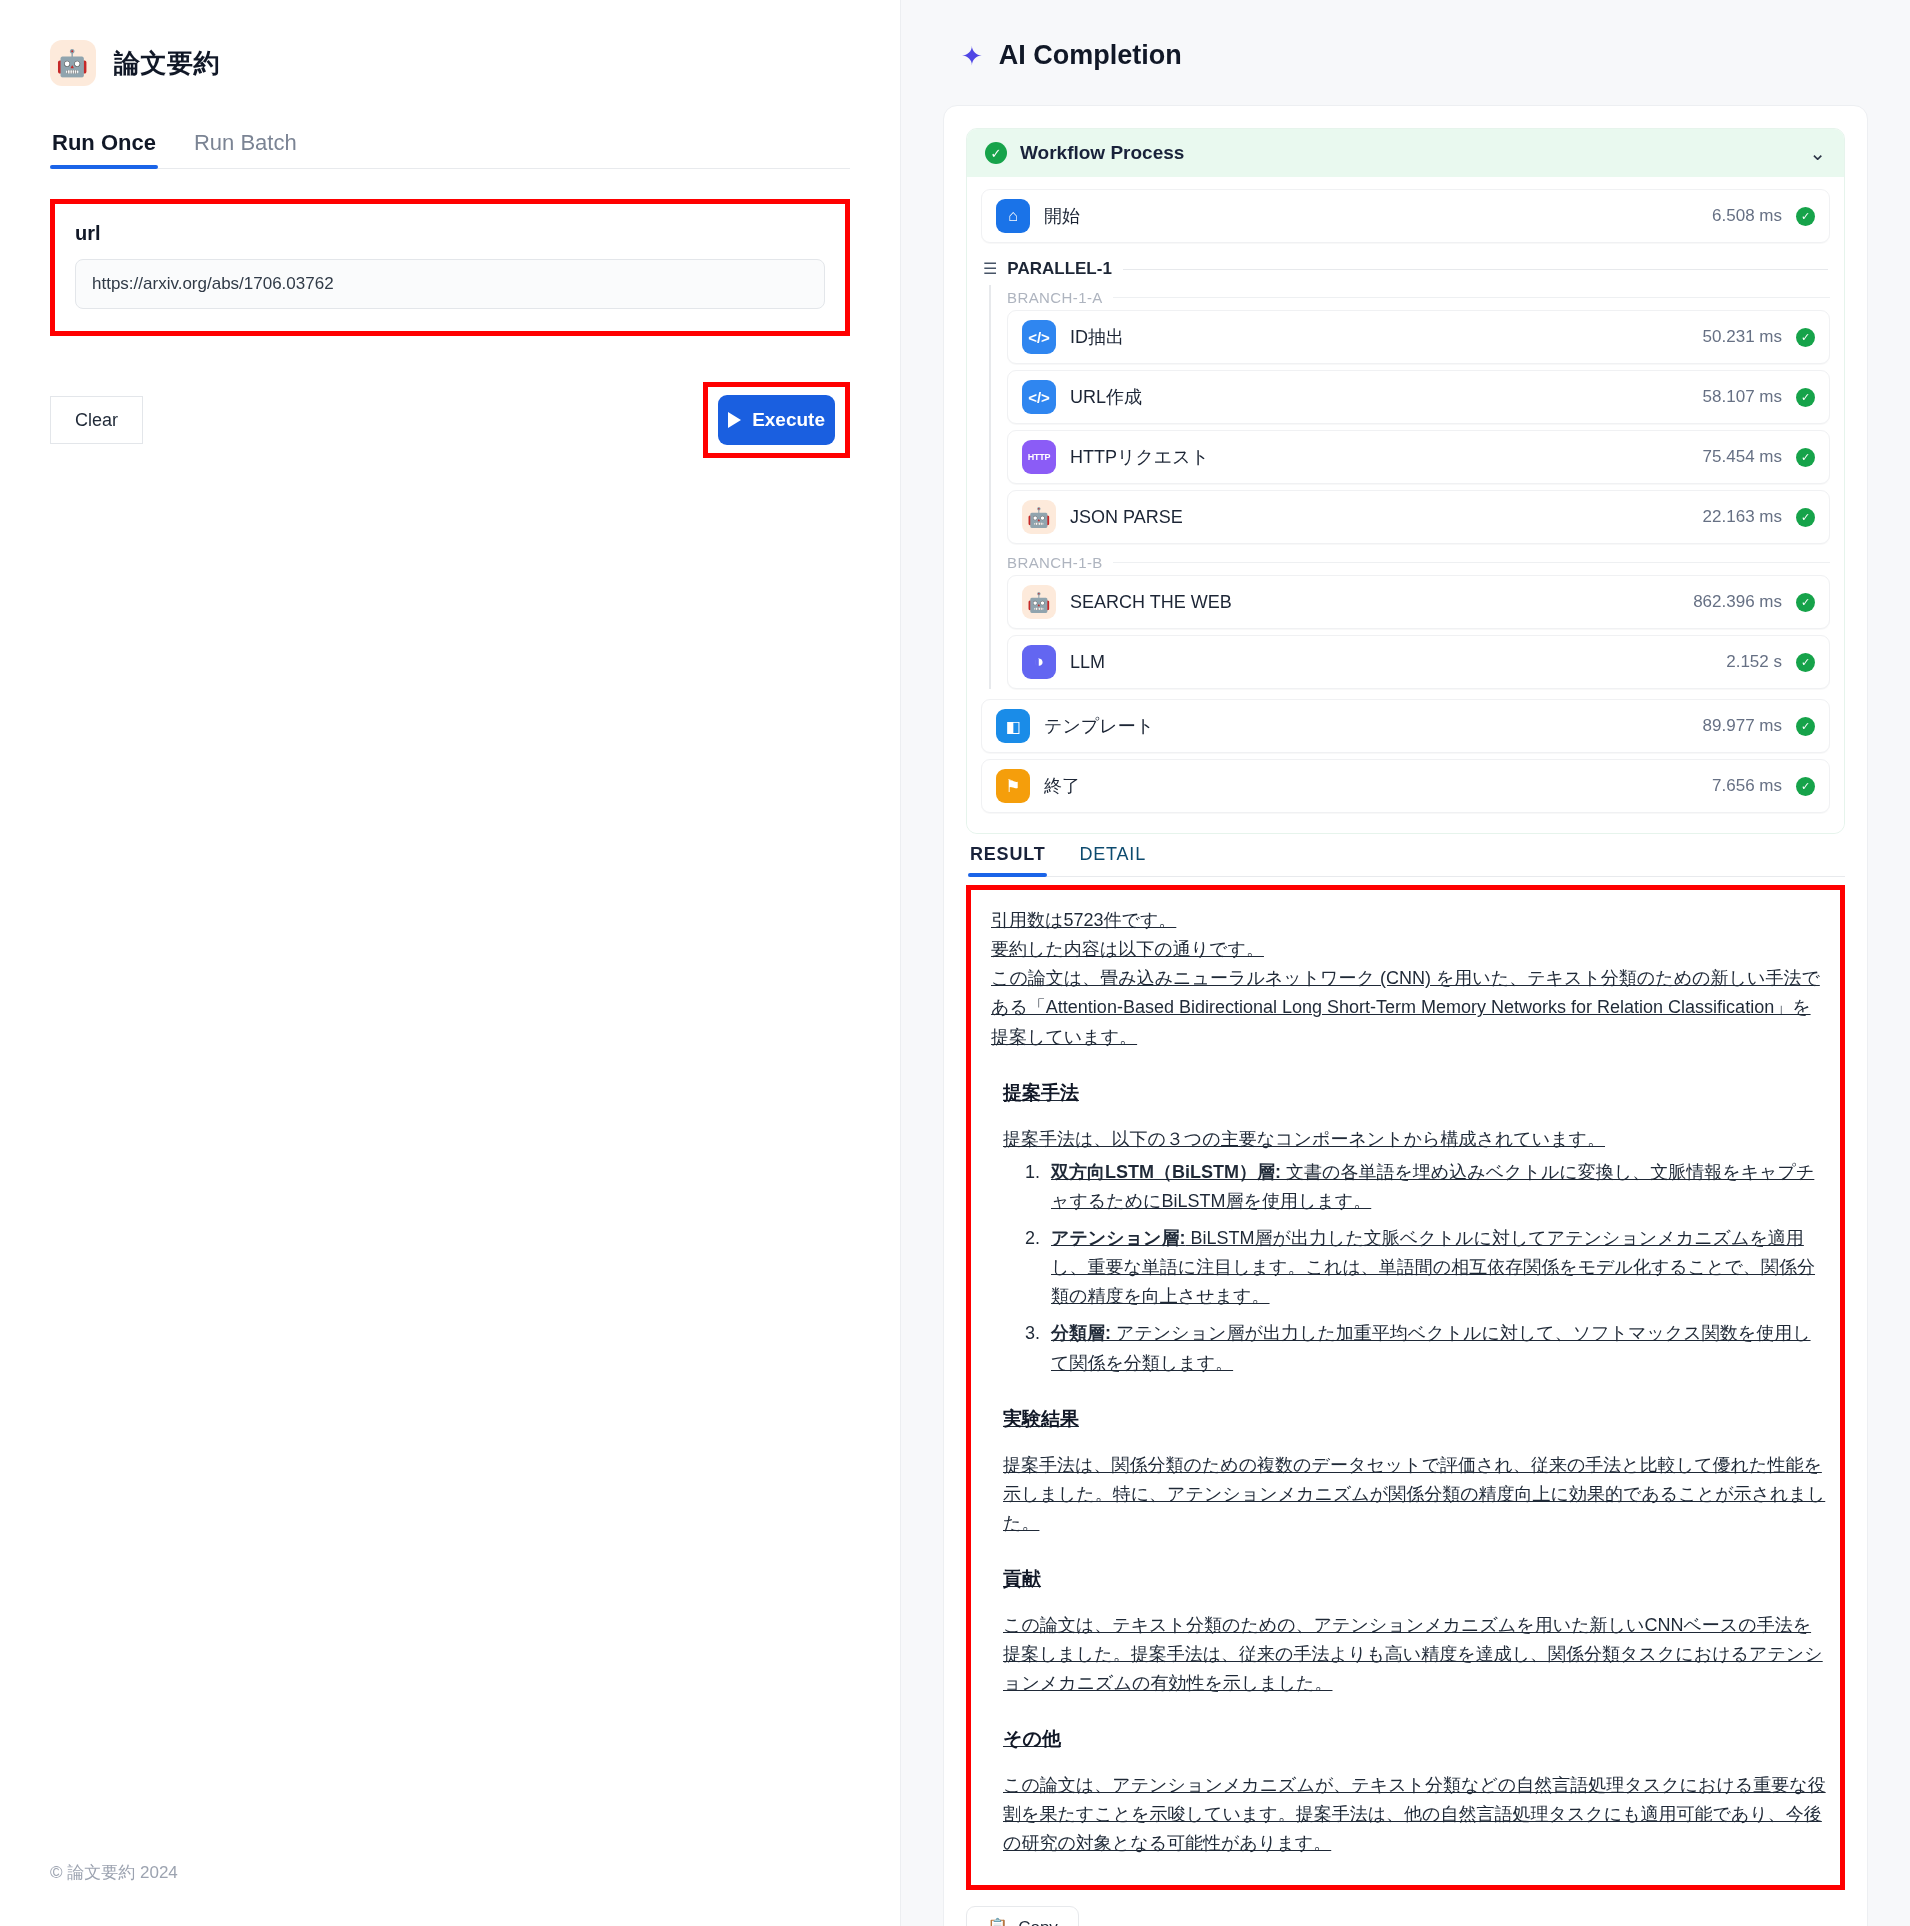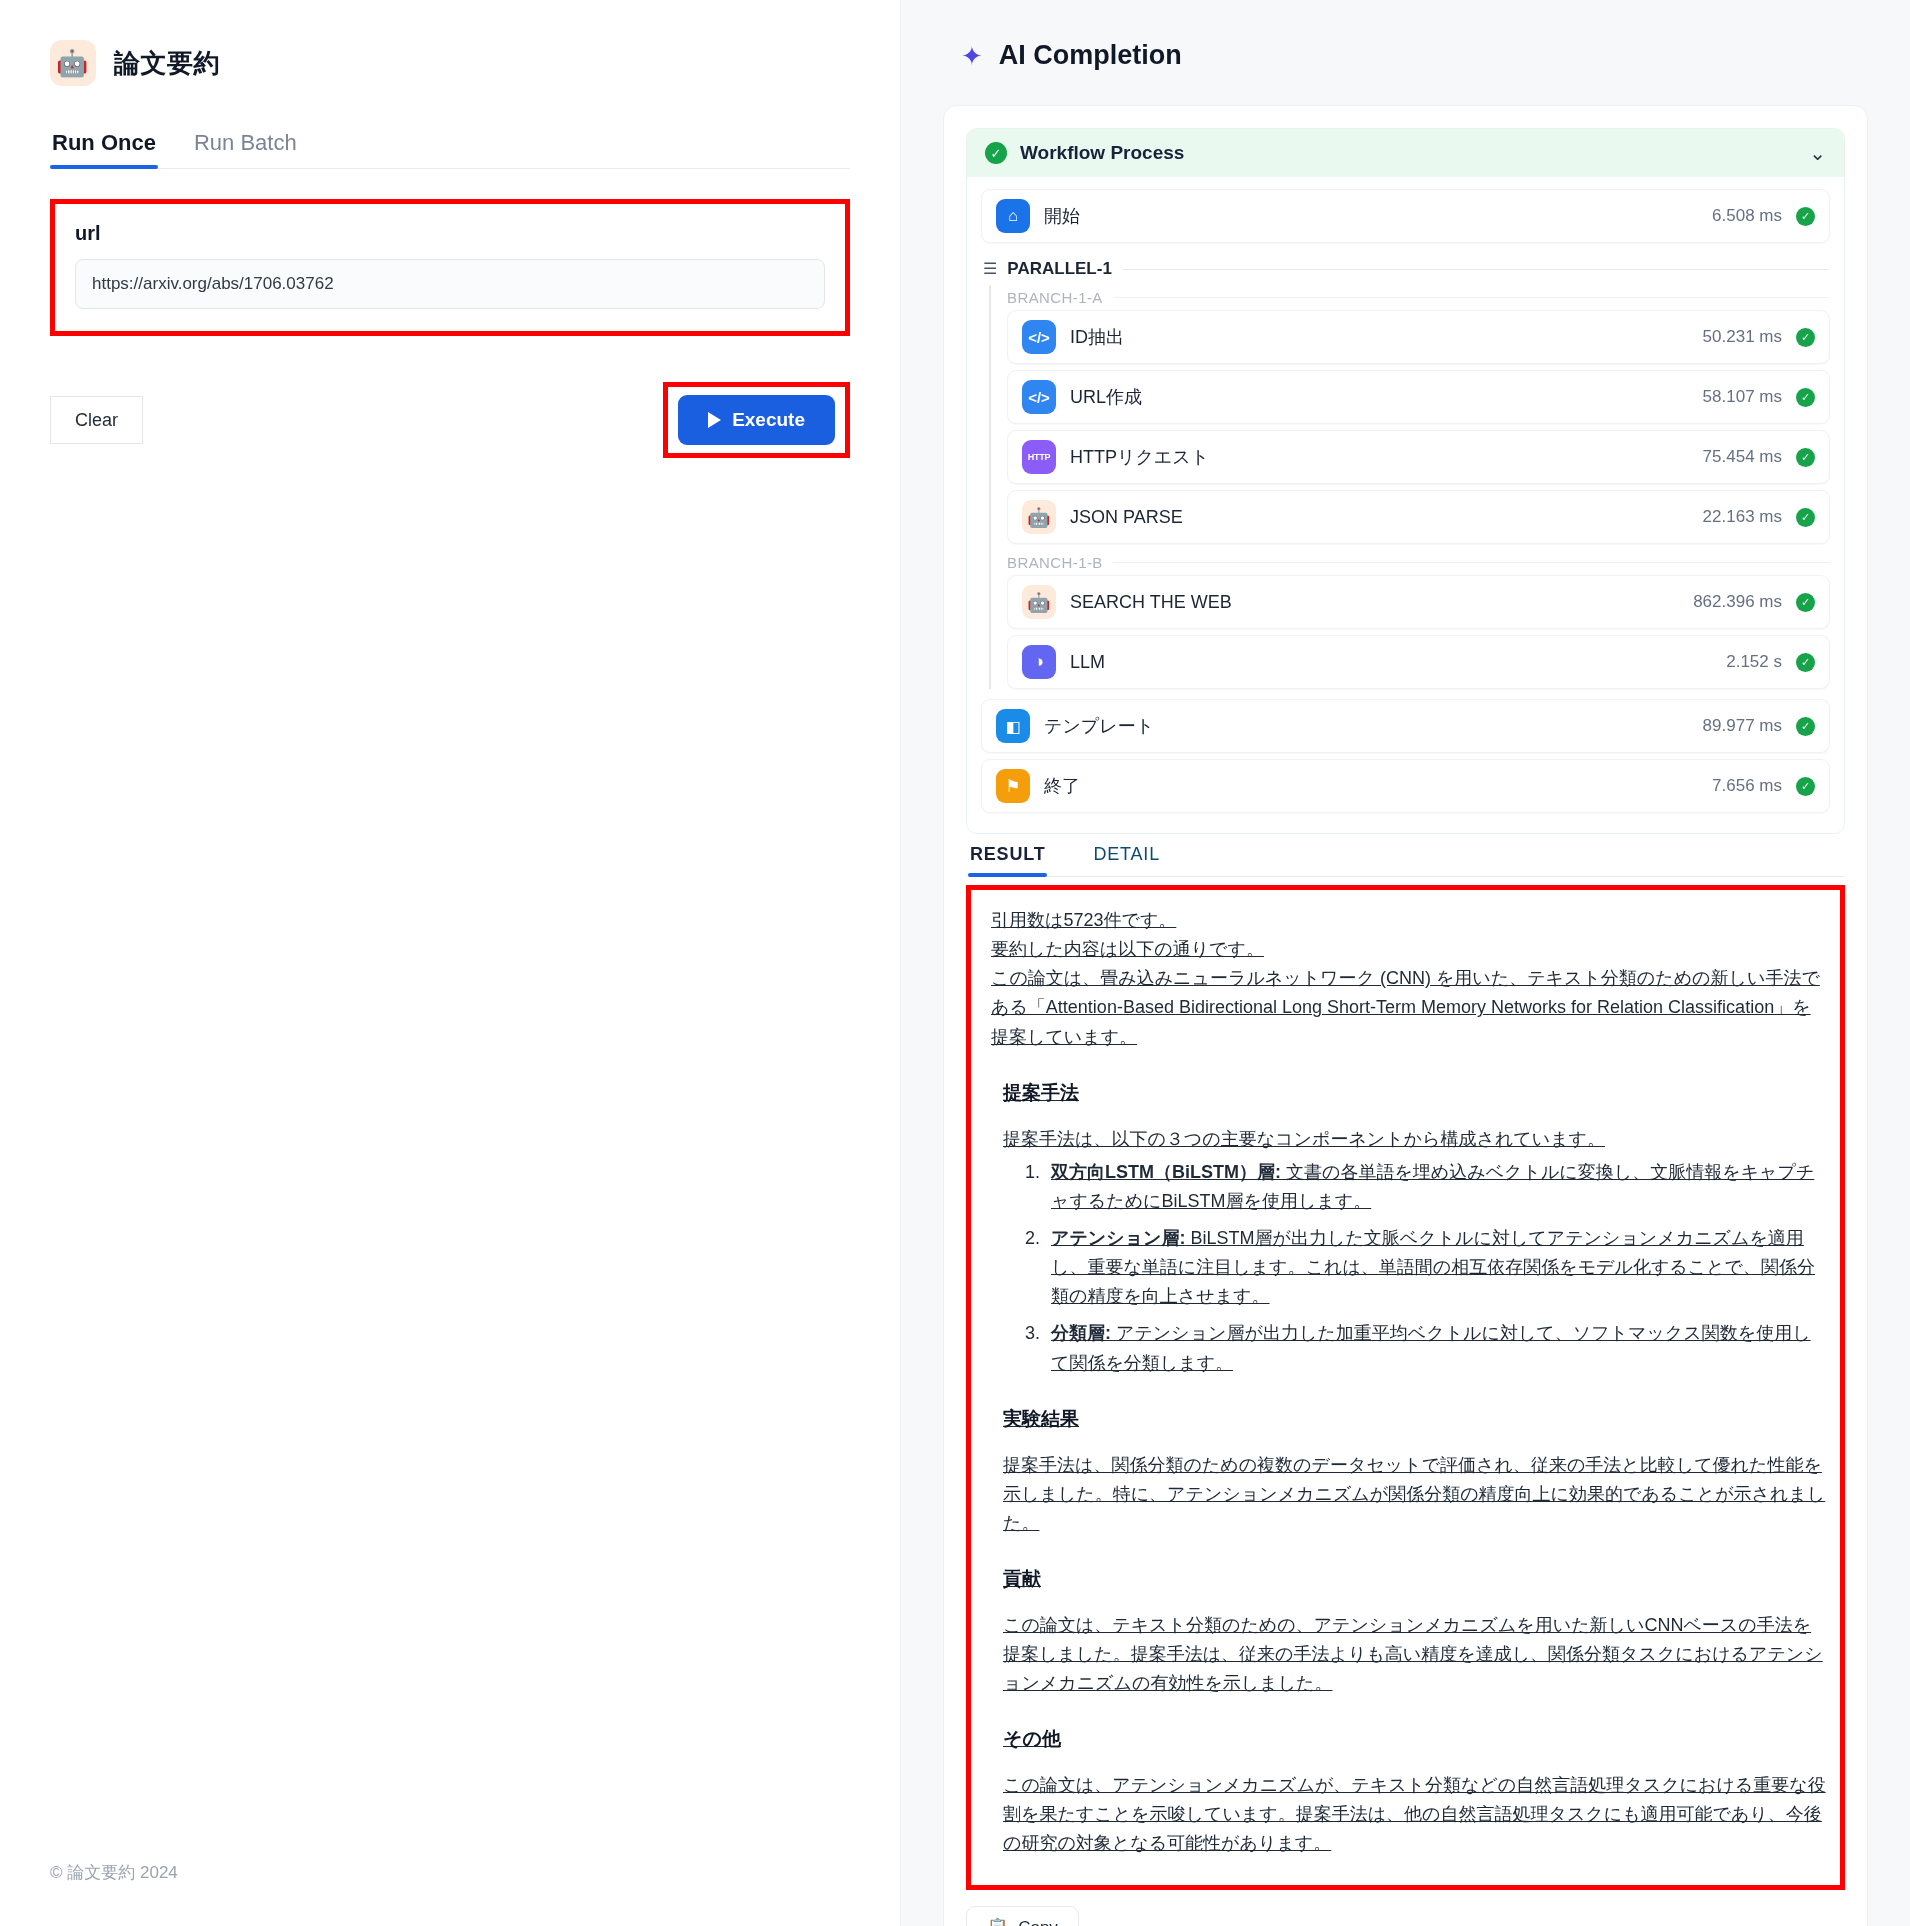--- a/index.html
+++ b/index.html
@@ -123,21 +123,21 @@
   .execute-wrap {
     border: 5px solid #ff0000;
     padding: 8px 10px;
   }
   .btn-execute {
     background: #1a5fe0;
     color: #ffffff;
     border: none;
     border-radius: 9px;
     height: 50px;
-    padding: 0 30px;
+    padding: 0 10px;
     font-size: 19px;
     font-weight: 600;
     display: flex;
     align-items: center;
     gap: 11px;
     cursor: pointer;
     font-family: inherit;
   }
   .play-tri {
     width: 0; height: 0;
@@ -326,21 +326,21 @@
   }
   .branch-rule {
     flex: 1;
     height: 1px;
     background: #eef0f2;
   }
 
   
   .res-tabs {
     display: flex;
-    gap: 44px;
+    gap: 30px;
     border-bottom: 1px solid #e8eaed;
     margin: 8px 0 0 2px;
   }
   .res-tab {
     font-size: 18px;
     letter-spacing: 0.8px;
     padding: 0 2px 11px 2px;
     color: #0c4a6e;
     position: relative;
     cursor: pointer;

